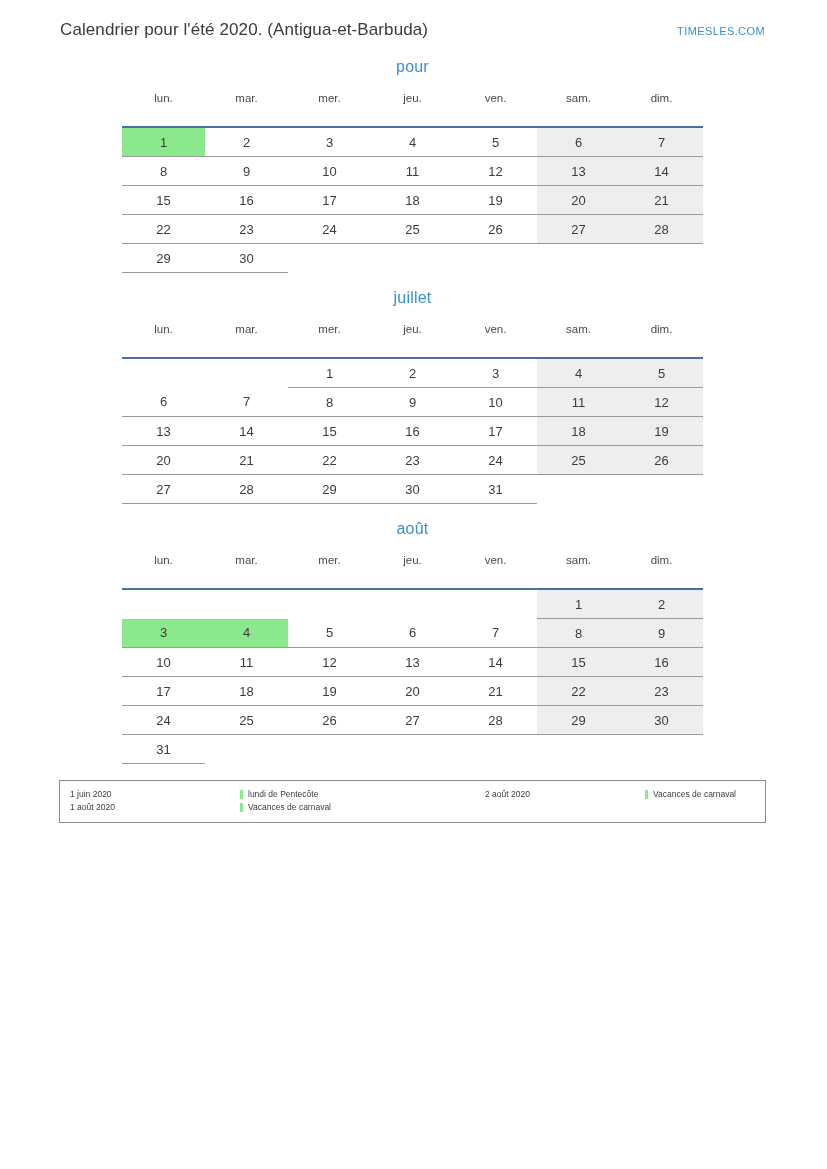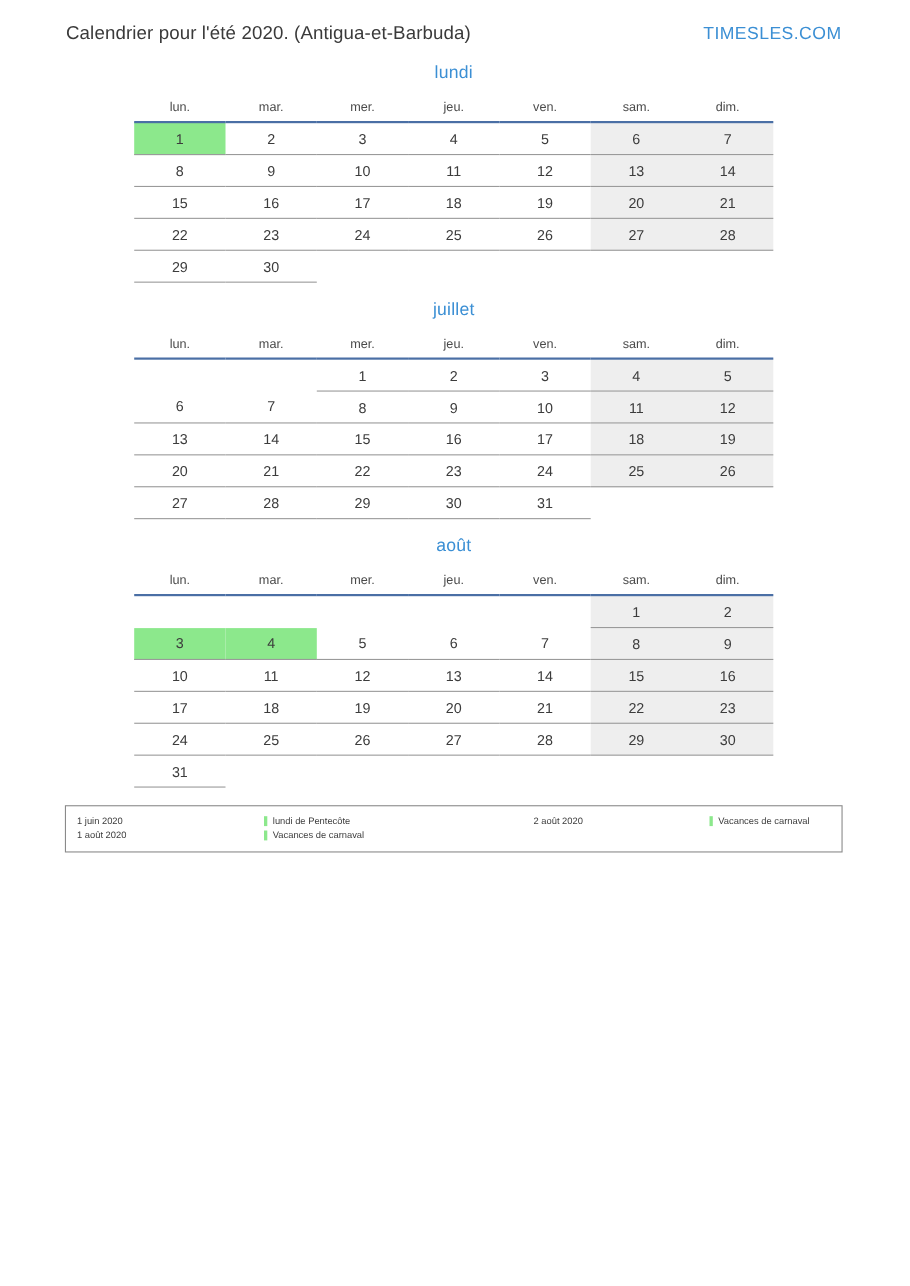--- a/index.html
+++ b/index.html
@@ -27,21 +27,21 @@
     justify-content: space-between;
     padding: 20px 60px 0 60px;
   }
   .page-title {
     font-size: 17px;
     color: #3a3a3a;
     font-weight: normal;
     letter-spacing: 0.1px;
   }
   .brand {
-    font-size: 16px;
+    font-size: 11px;
     color: #3b8fd4;
     letter-spacing: 0.4px;
   }
   .months {
     margin-top: 18px;
   }
   .month-block {
     width: 707px;
     margin: 0 auto;
     margin-bottom: 16px;
@@ -56,21 +56,21 @@
   table.cal {
     border-collapse: collapse;
     margin: 0 auto;
     table-layout: fixed;
   }
   table.cal th {
     font-size: 11.5px;
     font-weight: normal;
     color: #4a4a4a;
     text-align: center;
-    padding: 2px 0 6px 0;
+    padding: 2px 0 22px 0;
     border-bottom: 2px solid #4a6fa5;
     width: 83px;
   }
   table.cal td {
     width: 83px;
     height: 28px;
     text-align: center;
     font-size: 13px;
     color: #3c3c3c;
     border-bottom: 1px solid #9a9a9a;
@@ -133,21 +133,21 @@
 
 <div class="page">
 
   <div class="header">
     <div class="page-title">Calendrier pour l'été 2020. (Antigua-et-Barbuda)</div>
     <div class="brand">TIMESLES.COM</div>
   </div>
 
   <div class="months" id="months-container">
       <div class="month-block">
-        <div class="month-name">lundi</div>
+        <div class="month-name">pour</div>
         <table class="cal">
           <thead>
             <tr>
               <th>lun.</th>
               <th>mar.</th>
               <th>mer.</th>
               <th>jeu.</th>
               <th>ven.</th>
               <th>sam.</th>
               <th>dim.</th>

